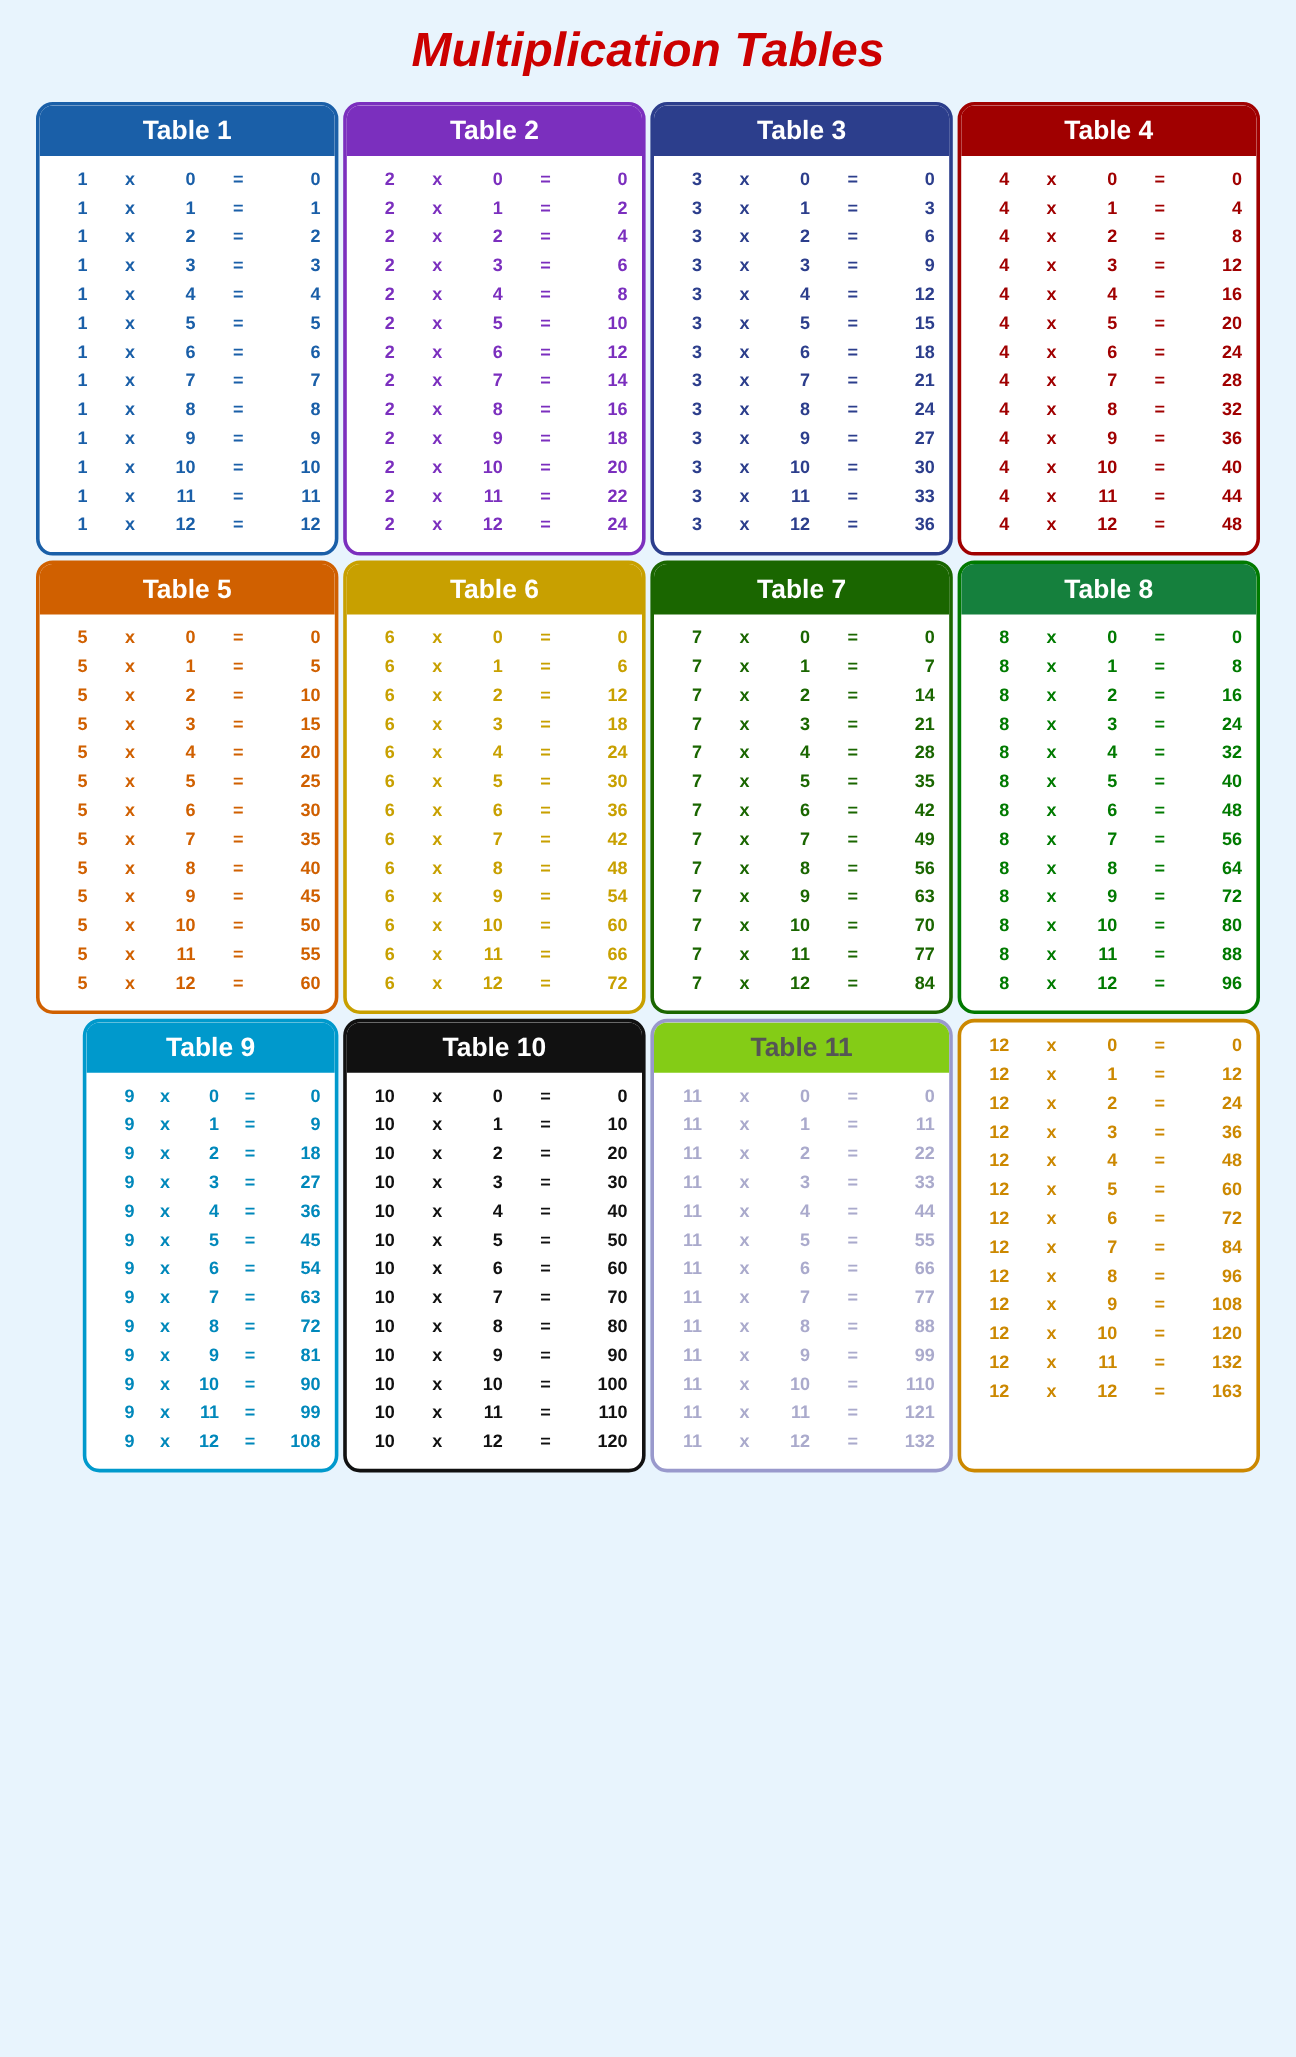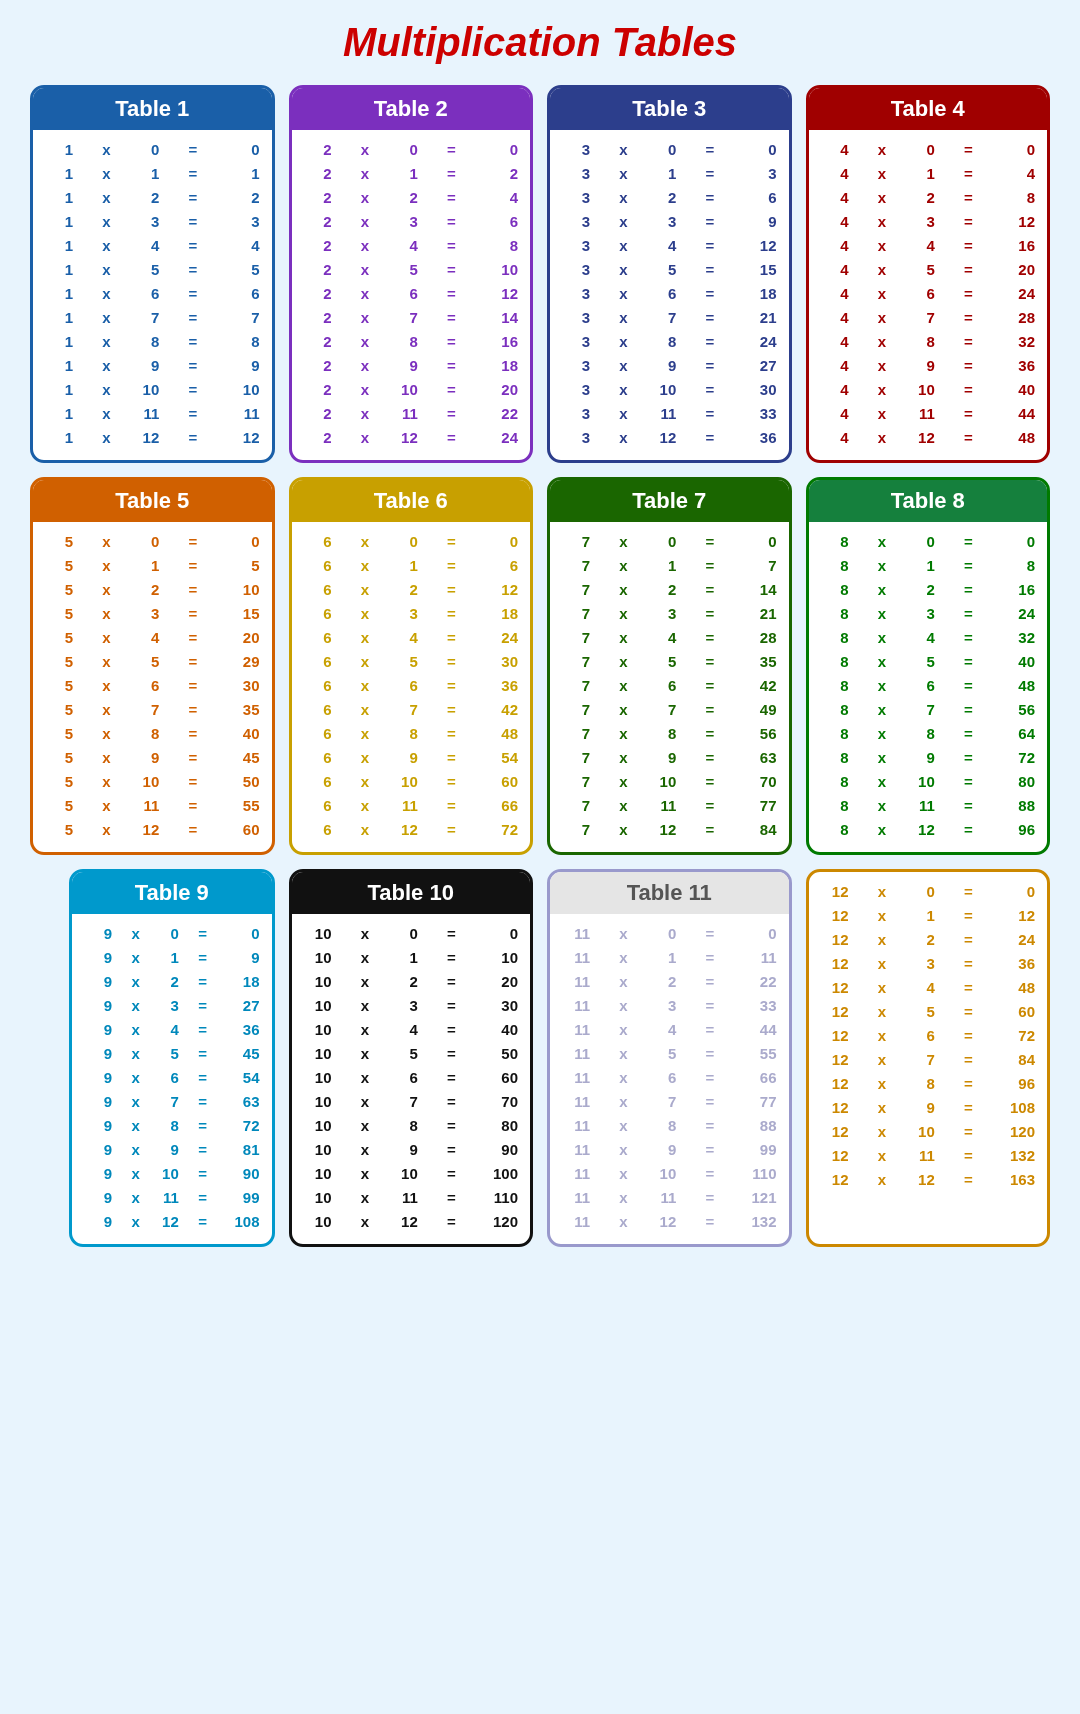--- a/index.html
+++ b/index.html
@@ -14,21 +14,21 @@
       text-align: center;
       color: #cc0000;
       font-size: 40px;
       font-weight: bold;
       margin-bottom: 20px;
       font-style: italic;
     }
     .grid {
       display: grid;
       grid-template-columns: repeat(4, 1fr);
-      gap: 14px;
+      gap: 4px;
       padding: 0 10px;
     }
     .table-card {
       border-radius: 14px;
       border: 3px solid;
       overflow: hidden;
       background: #fff;
     }
     .table-header {
       padding: 8px 10px;
@@ -95,21 +95,21 @@
     .t9 .table-header { background: #0099cc; }
     .t9 .row { color: #0088bb; }
 
     
     .t10 { border-color: #111111; }
     .t10 .table-header { background: #111111; }
     .t10 .row { color: #111111; }
 
     
     .t11 { border-color: #9999cc; }
-    .t11 .table-header { background: #e5e5e5; color: #555; }
+    .t11 .table-header { background: #84cc16; color: #555; }
     .t11 .row { color: #aaaacc; }
 
     
     .t12 { border-color: #cc8800; }
     .t12 .table-header { background: #cc8800; }
     .t12 .row { color: #cc8800; }
 
     .row-num { width: 28px; text-align: right; }
     .row-x { width: 14px; text-align: center; }
     .row-mult { width: 22px; text-align: right; }
@@ -542,21 +542,21 @@
           <span class="row-x">&nbsp;x&nbsp;</span>
           <span class="row-mult">4</span>
           <span class="row-eq">&nbsp;=&nbsp;</span>
           <span class="row-res">20</span>
         </div>
         <div class="row">
           <span class="row-num">5</span>
           <span class="row-x">&nbsp;x&nbsp;</span>
           <span class="row-mult">5</span>
           <span class="row-eq">&nbsp;=&nbsp;</span>
-          <span class="row-res">29</span>
+          <span class="row-res">25</span>
         </div>
         <div class="row">
           <span class="row-num">5</span>
           <span class="row-x">&nbsp;x&nbsp;</span>
           <span class="row-mult">6</span>
           <span class="row-eq">&nbsp;=&nbsp;</span>
           <span class="row-res">30</span>
         </div>
         <div class="row">
           <span class="row-num">5</span>

